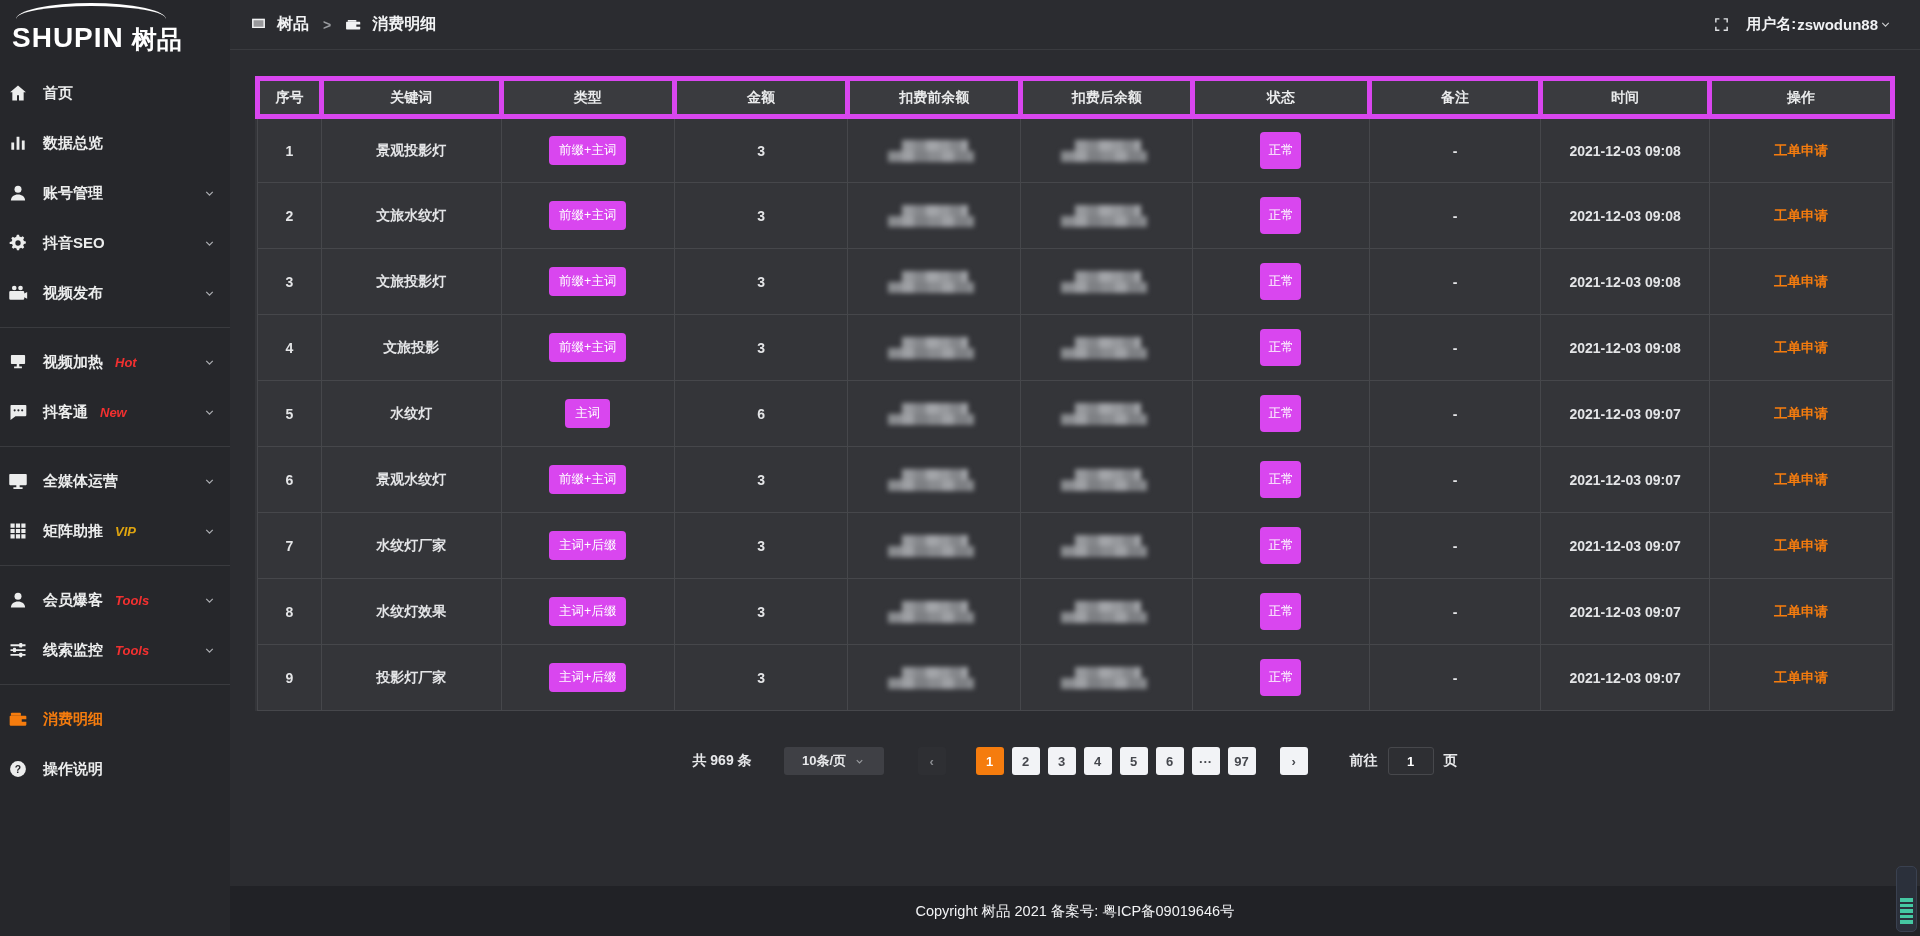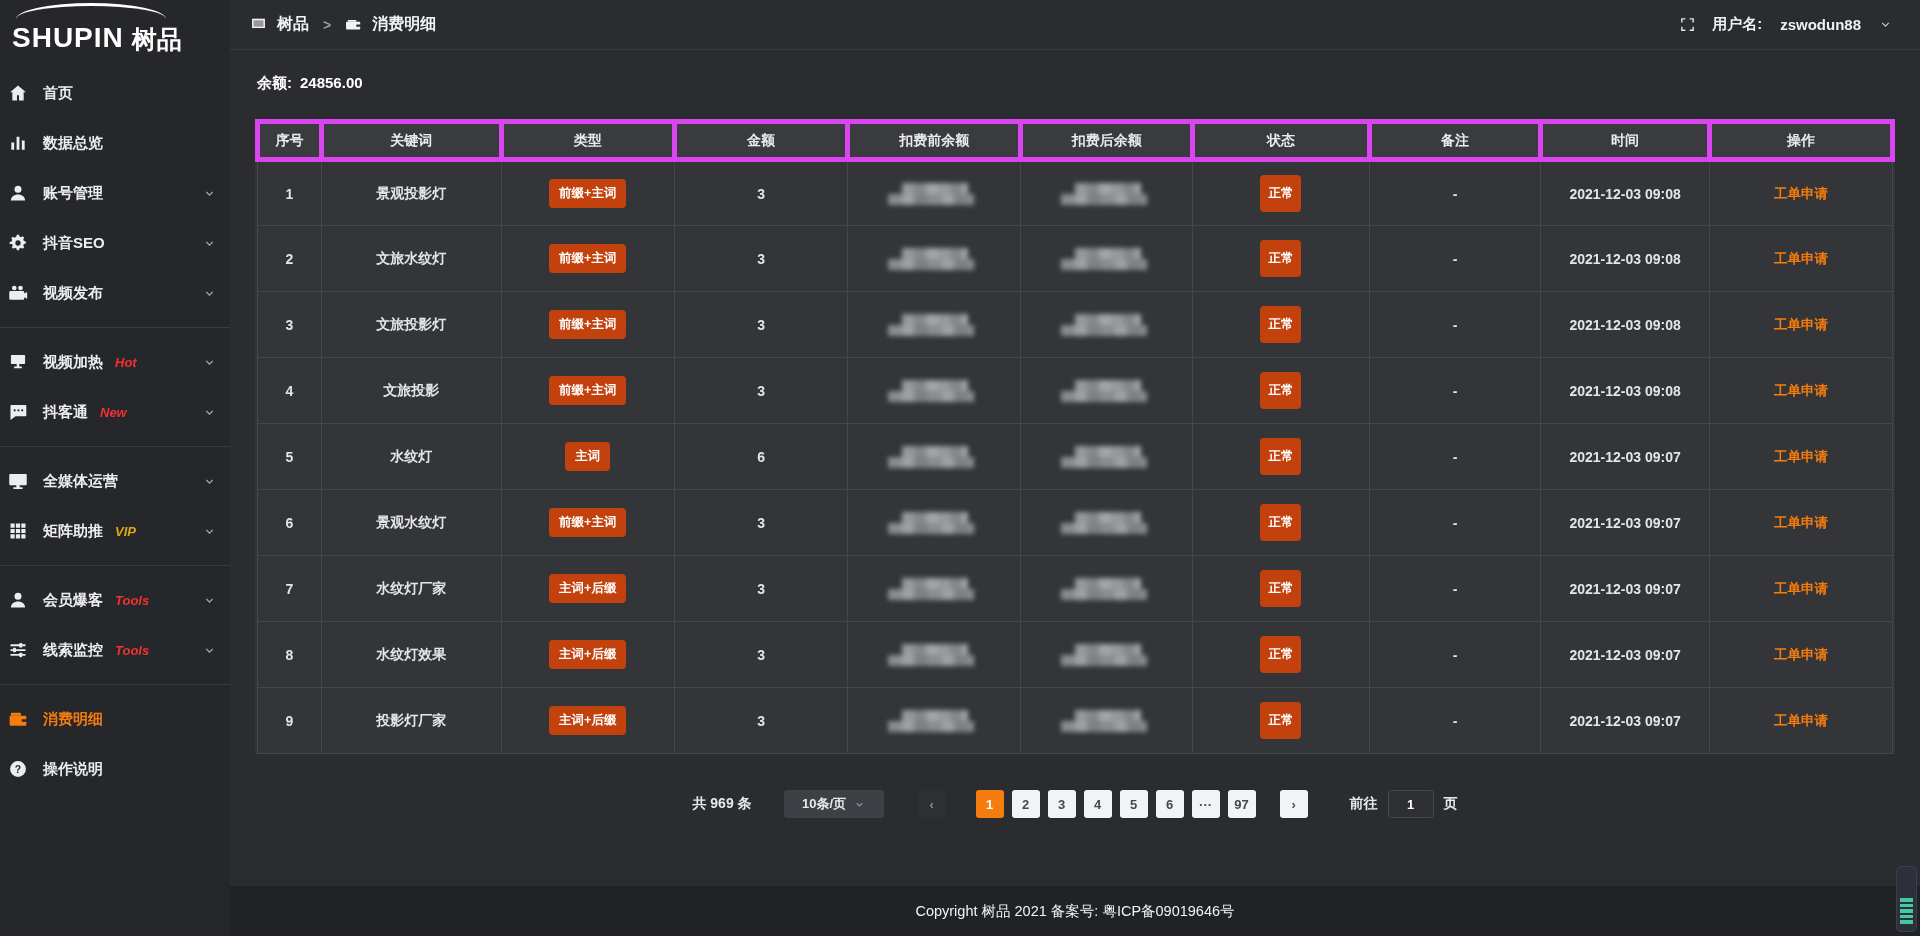--- a/index.html
+++ b/index.html
@@ -35,35 +35,35 @@
 
   .topbar { height:50px; display:flex; align-items:center; justify-content:space-between;
             padding:0 28px 0 20px; border-bottom:1px solid #3a3b3f; }
   .breadcrumb { display:flex; align-items:center; gap:10px; font-size:16px; font-weight:bold; color:#f2f3f4; }
   .bc-icon { width:17px; height:17px; }
   .bc-icon svg { width:100%; height:100%; fill:currentColor; display:block; }
   .bc-sep { color:#9a9ca0; font-size:14px; font-weight:bold; padding:0 4px; }
   .user-area { display:flex; align-items:center; gap:16px; font-size:15px; font-weight:bold; color:#f0f1f3; }
   .fs-icon { width:17px; height:17px; color:#e2e3e5; cursor:pointer; }
   .fs-icon svg, .ud-chevron svg { width:100%; height:100%; fill:none; stroke:currentColor; stroke-width:2; display:block; }
-  .user-dropdown { display:flex; align-items:center; gap:18px; cursor:pointer; }
+  .user-dropdown { display:flex; align-items:center; gap:1px; cursor:pointer; }
   .ud-chevron { width:13px; height:13px; color:#cfd0d2; }
 
   
   .content { flex:1; padding:0 25px; }
   .balance { margin:24px 0 0 2px; font-size:15px; font-weight:bold; color:#fff; }
   .balance .bv { margin-left:8px; }
 
   table.data { width:100%; border-collapse:collapse; margin-top:26px; background:#343539; table-layout:fixed; }
   table.data th { height:38px; background:#3a3b3f; font-size:14px; font-weight:bold; color:#eaebec;
                   border:5px solid #d946ef; text-align:center; }
   table.data td { height:66px; border:1px solid #46474b; text-align:center;
                   font-size:14px; font-weight:bold; color:#e4e5e7; }
-  .type-badge, .status-badge { display:inline-block; background:#c2410c; color:#fff;
-                  font-size:12.5px; font-weight:bold; border-radius:4px; }
+  .type-badge, .status-badge { display:inline-block; background:#d946ef; color:#fff;
+                  font-size:12.5px; font-weight:normal; border-radius:4px; }
   .type-badge { padding:6px 10px; }
   .status-badge { padding:10px 8px; }
   .action-link { color:#f57c0e; font-size:13.5px; font-weight:bold; cursor:pointer; }
   .blur-block { width:92px; margin:0 auto; filter:blur(2.6px); }
   .blur-block .b1 { height:11px; width:66px; margin-left:14px;
       background:repeating-linear-gradient(90deg,#97999d 0 12px,#85878b 12px 24px,#a3a5a9 24px 36px); }
   .blur-block .b2 { height:11px; width:86px;
       background:repeating-linear-gradient(90deg,#8a8c90 0 14px,#9ea0a4 14px 26px,#7e8084 26px 40px); }
 
   
@@ -313,23 +313,20 @@
           <span class="ud-chevron">
               <svg viewBox="0 0 24 24">
                 <path d="M6 9l6 6 6-6"></path>
               </svg>
             </span>
         </span>
       </div>
     </header>
 
     <main class="content">
-      <div class="balance">
-        <span>余额:</span><span class="bv">24856.00</span>
-      </div>
 
       <table class="data">
         <colgroup>
           <col style="width:3.9%">
             <col style="width:11%">
             <col style="width:10.6%">
             <col style="width:10.6%">
           <col style="width:10.6%">
             <col style="width:10.5%">
             <col style="width:10.8%">

